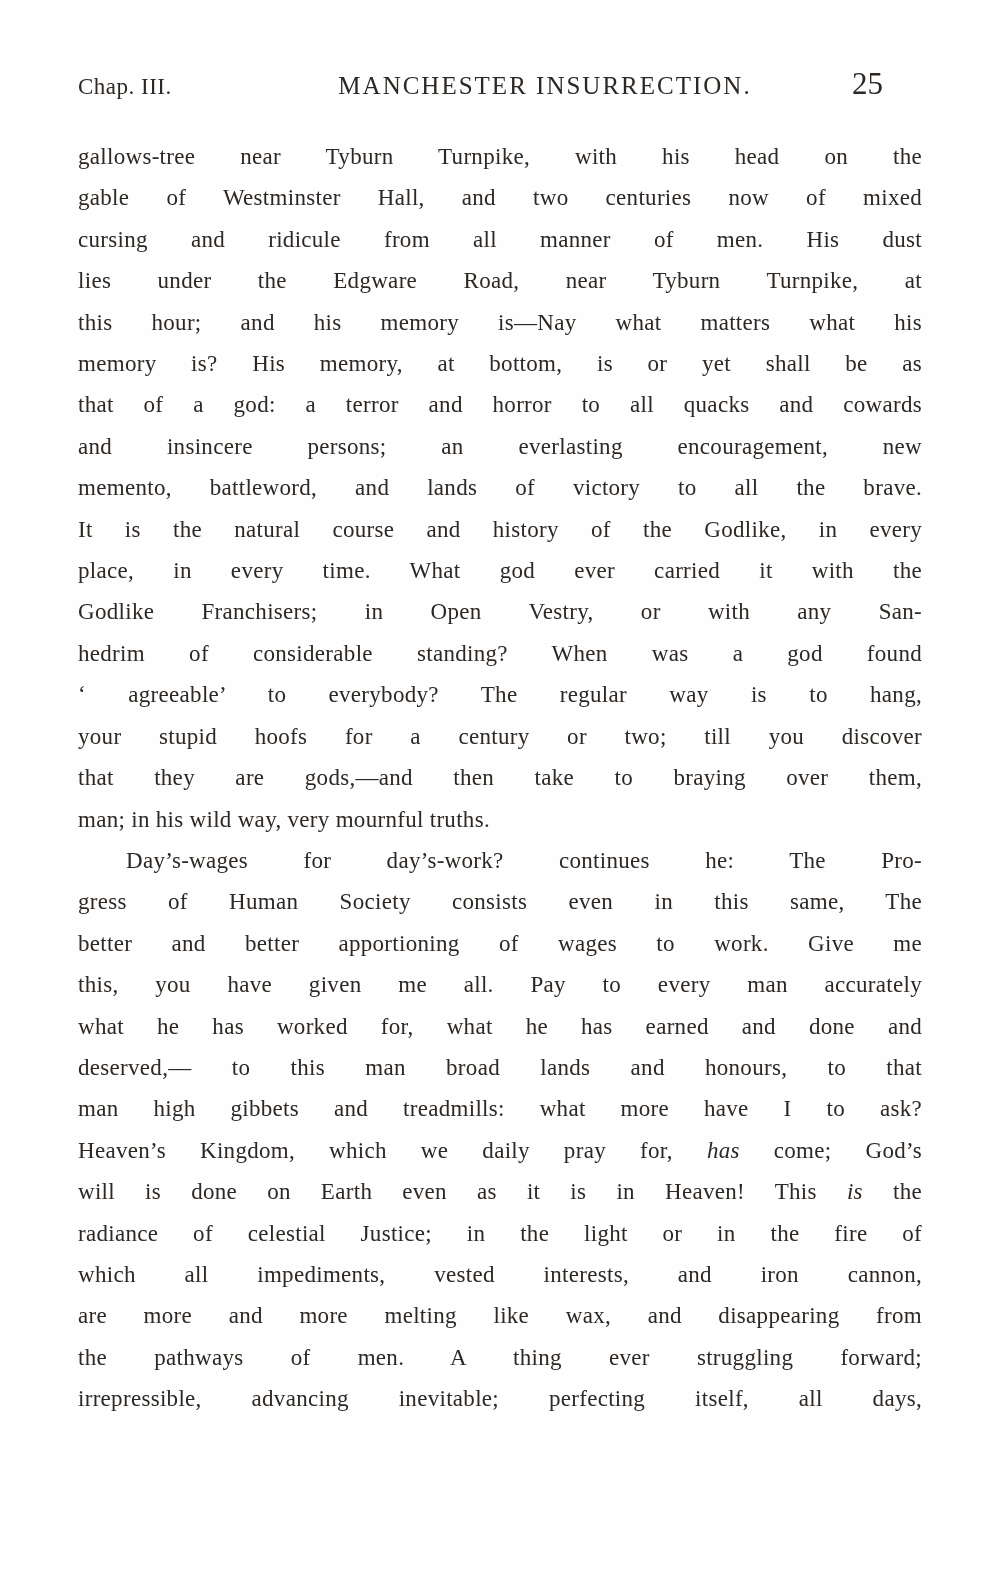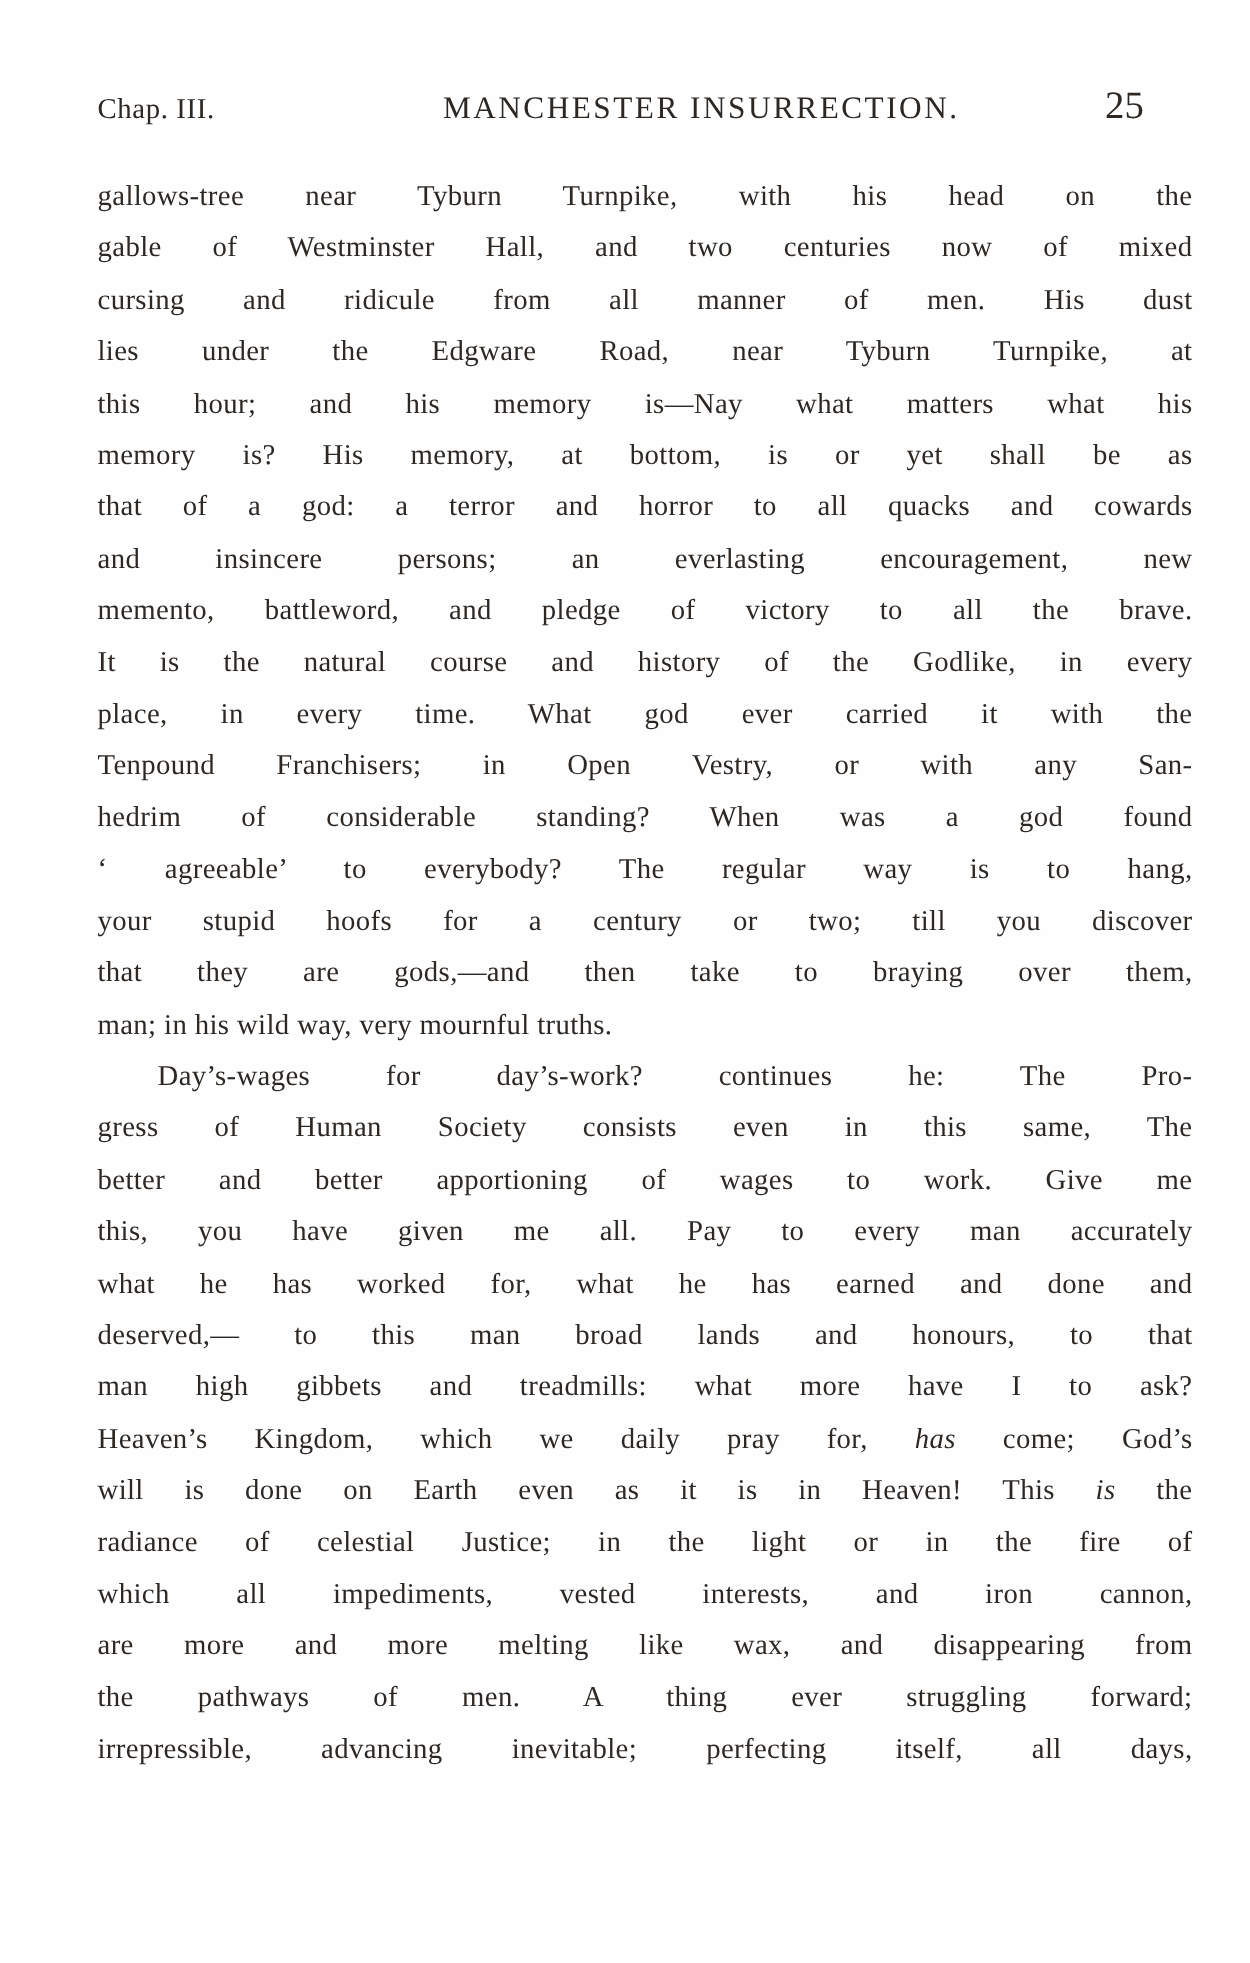--- a/index.html
+++ b/index.html
@@ -11,21 +11,21 @@
     width: 1000px;
     height: 1570px;
     font-family: "Liberation Serif", "DejaVu Serif", serif;
     color: #2d2824;
     overflow: hidden;
   }
   .page {
     box-sizing: border-box;
     width: 1000px;
     height: 1436px;
-    padding: 66px 46px 0 78px;
+    padding: 66px 78px 0 78px;
     background: #fefefe;
   }
   .page-header {
     display: flex;
     justify-content: space-between;
     align-items: baseline;
   }
   .chapter-label {
     font-size: 23px;
     letter-spacing: 0.5px;
@@ -73,24 +73,24 @@
   <div class="text-body">
       <div>
         <div class="line">gallows-tree near Tyburn Turnpike, with his head on the</div>
         <div class="line">gable of Westminster Hall, and two centuries now of mixed</div>
         <div class="line">cursing and ridicule from all manner of men.  His dust</div>
         <div class="line">lies under the Edgware Road, near Tyburn Turnpike, at</div>
         <div class="line">this hour; and his memory is—Nay what matters what his</div>
         <div class="line">memory is?  His memory, at bottom, is or yet shall be as</div>
         <div class="line">that of a god: a terror and horror to all quacks and cowards</div>
         <div class="line">and insincere persons; an everlasting encouragement, new</div>
-        <div class="line">memento, battleword, and pledge of victory to all the brave.</div>
+        <div class="line">memento, battleword, and lands of victory to all the brave.</div>
         <div class="line">It is the natural course and history of the Godlike, in every</div>
         <div class="line">place, in every time.  What god ever carried it with the</div>
-        <div class="line">Tenpound Franchisers; in Open Vestry, or with any San-</div>
+        <div class="line">Godlike Franchisers; in Open Vestry, or with any San-</div>
         <div class="line">hedrim of considerable standing?  When was a god found</div>
         <div class="line">‘ agreeable’ to everybody?  The regular way is to hang,</div>
         <div class="line">your stupid hoofs for a century or two; till you discover</div>
         <div class="line">that they are gods,—and then take to braying over them,</div>
         <div class="line last-left">man; in his wild way, very mournful truths.</div>
       </div>
       <div>
         <div class="line indent">Day’s-wages for day’s-work? continues he: The Pro-</div>
         <div class="line">gress of Human Society consists even in this same, The</div>
         <div class="line">better and better apportioning of wages to work.  Give me</div>

